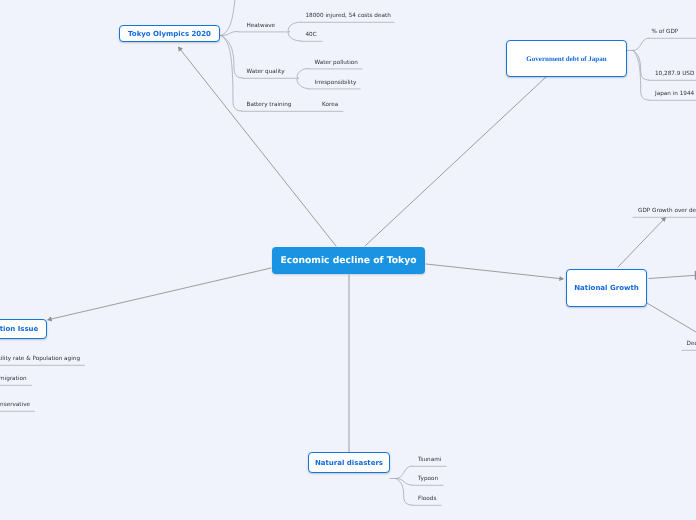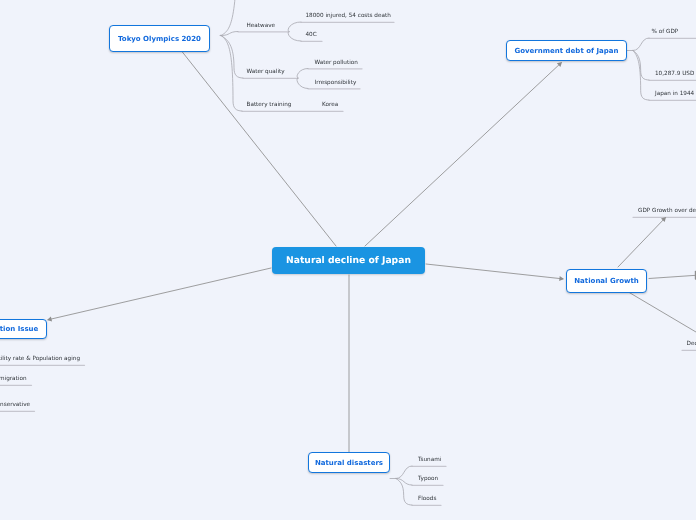--- a/index.html
+++ b/index.html
@@ -73,41 +73,41 @@
       <path d="M365,246 L561.123029805556,62.81909906486141" stroke="#8e8e8e" stroke-width="0.85" fill="none" stroke-linecap="round"></path>
       <path d="M562,62 L560.412995561831,67.03998183659743 L556.863566280765,63.23977766067339 Z" fill="#8e8e8e" stroke="none"></path>
       <path d="M426,264 L562.8070266443167,278.8703289830779" stroke="#8e8e8e" stroke-width="0.85" fill="none" stroke-linecap="round"></path>
       <path d="M564,279 L559.1459815998826,281.08770337244584 L559.7078893398784,275.9181521644847 Z" fill="#8e8e8e" stroke="none"></path>
       <path d="M349,275 L349,464.8" stroke="#8e8e8e" stroke-width="0.85" fill="none" stroke-linecap="round"></path>
       <path d="M349,466 L346.4,461.4 L351.6,461.4 Z" fill="#8e8e8e" stroke="none"></path>
       <path d="M271,268 L48.168916640292025,319.7286443513608" stroke="#8e8e8e" stroke-width="0.85" fill="none" stroke-linecap="round"></path>
       <path d="M47,320 L50.892909882401106,316.4271506262503 L52.06878435983773,321.4924560675157 Z" fill="#8e8e8e" stroke="none"></path>
     </svg>
 <div class="node root" style="left: 272px; top: 247px; width: 153px; height: 27px;">
-      <span>Natural decline of Japan</span>
+      <span>Economic decline of Tokyo</span>
     </div>
-    <div class="node main" style="left: 109px; top: 25px; width: 101px; height: 27px;">
+    <div class="node main" style="left: 119px; top: 25px; width: 101px; height: 17px;">
       <span>Tokyo Olympics 2020</span>
     </div>
     <div class="leaf" style="left: 278px; top: -82.6px;"></div>
     <div class="leaf" style="left: 246.5px; top: 22.9px;">Heatwave</div>
     <div class="leaf" style="left: 305.5px; top: 13.4px;">18000 injured, 54 costs death</div>
     <div class="leaf" style="left: 305.5px; top: 32.4px;">40C</div>
     <div class="leaf" style="left: 246.5px; top: 69.4px;">Water quality</div>
     <div class="leaf" style="left: 314.5px; top: 59.9px;">Water pollution</div>
     <div class="leaf" style="left: 314.5px; top: 79.9px;">Irresponsibility</div>
     <div class="leaf" style="left: 246.5px; top: 102.4px;">Battery training</div>
     <div class="leaf" style="left: 322px; top: 102.4px;">Korea</div>
-    <div class="node main" style="left: 506px; top: 40px; width: 121px; height: 21px;">
+    <div class="node main" style="left: 506px; top: 40px; width: 121px; height: 37px; font-family: Liberation Serif, serif;">
       <span>Government debt of Japan</span>
     </div>
     <div class="leaf" style="left: 651.5px; top: 29.4px;">% of GDP</div>
     <div class="leaf" style="left: 655px; top: 71.4px;">10,287.9 USD billion</div>
     <div class="leaf" style="left: 655px; top: 91.4px;">Japan in 1944</div>
-    <div class="node main" style="left: 566px; top: 269px; width: 81px; height: 24px; justify-content: center;">
+    <div class="node main" style="left: 566px; top: 269px; width: 81px; height: 38px; justify-content: center;">
       <span>National Growth</span>
     </div>
     <div class="leaf" style="left: 638px; top: 208.4px;">GDP Growth over decades</div>
     <div class="leaf" style="left: 686.5px; top: 341.4px;">Decline</div>
     <div class="node main" style="left: 308px; top: 452px; width: 82px; height: 21px;">
       <span>Natural disasters</span>
     </div>
     <div class="leaf" style="left: 418px; top: 457.4px;">Tsunami</div>
     <div class="leaf" style="left: 418px; top: 476.4px;">Typoon</div>
     <div class="leaf" style="left: 418px; top: 496.4px;">Floods</div>

